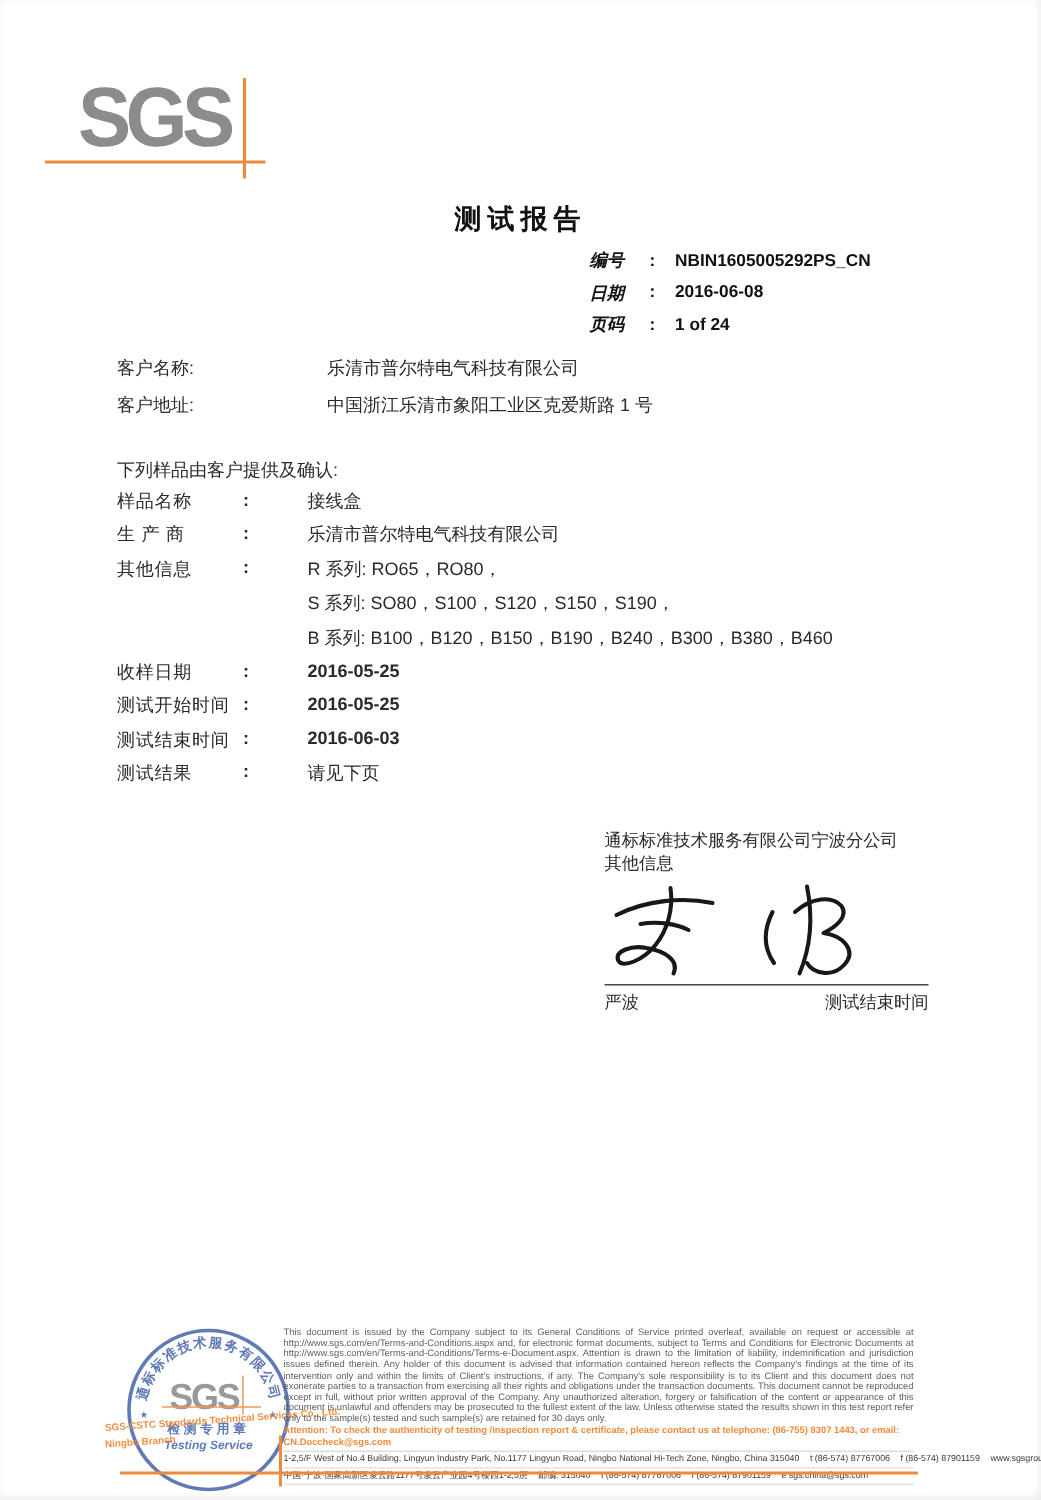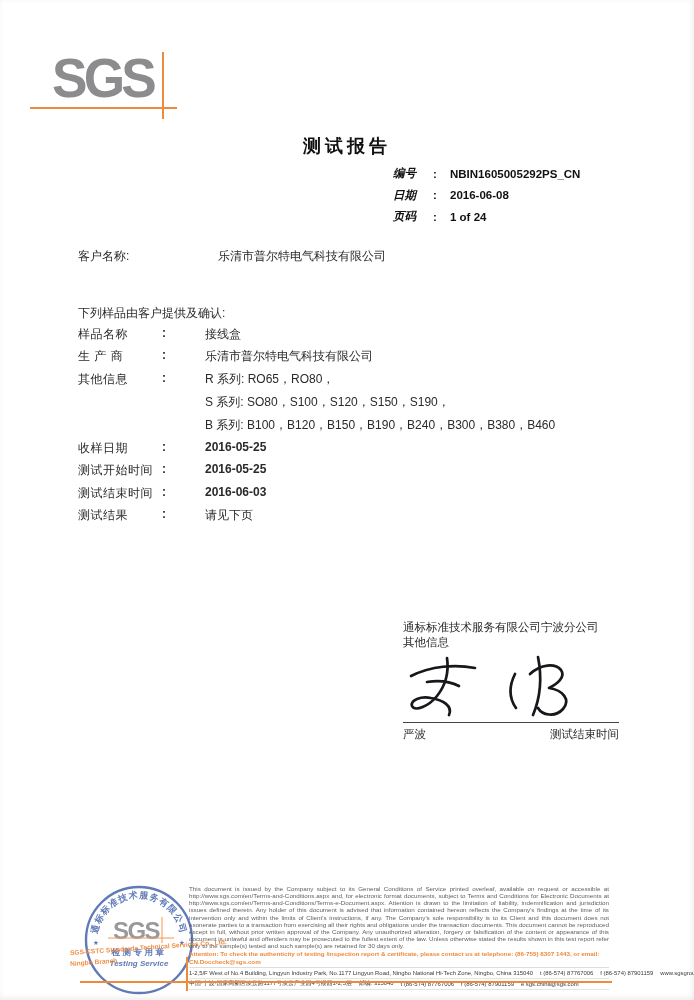--- a/index.html
+++ b/index.html
@@ -20,32 +20,32 @@
   
   .title { position:absolute; left:0; top:134px; width:100%; text-align:center;
     font-size:18px; font-weight:bold; letter-spacing:4px; color:#111; }
   
   .meta { position:absolute; left:393px; top:163px; font-size:11.5px; font-weight:bold; color:#111; }
   .meta-row { display:flex; height:21.5px; align-items:center; }
   .meta-label { width:40px;font-style:italic; }
   .meta-colon { width:17px; text-align:left; }
   .meta-value { white-space:nowrap; }
   
-  .client-row { position:absolute; left:78px; font-size:12px; color:#2a2a2a; display:flex;margin-top:11px; }
+  .client-row { position:absolute; left:78px; font-size:12px; color:#2a2a2a; display:flex; }
   .client-label { width:140px; }
   
   .intro { position:absolute; left:78px; top:305px; font-size:12px; color:#2a2a2a; }
   .srow { position:absolute; left:78px; font-size:12px; color:#2a2a2a; display:flex; }
   .slabel { width:84px; }
   .scolon { position:absolute; left:84px; font-weight:bold; }
   .sval  { position:absolute; left:127px; white-space:nowrap; }
   .srow .slabel { letter-spacing:0.5px; }
   .bold-val .sval { font-weight:bold; }
   
-  .sig-block { position:absolute; left:403px; top:620px; width:216px; font-size:11.5px; color:#2a2a2a; }
+  .sig-block { position:absolute; left:403px; top:554px; width:216px; font-size:11.5px; color:#2a2a2a; }
   .sig-company { line-height:15px; }
   .sig-auth { line-height:15px; }
   .sig-svg { display:block; margin-top:2px; }
   .sig-rule { border-top:1.3px solid #444; margin-top:2px; }
   .sig-names { display:flex; justify-content:space-between; margin-top:4px; font-size:11.5px;font-family:Liberation Serif, serif; }
   
   .stamp { position:absolute; left:82px; top:883px; opacity:.88; }
   .stamp-overlay { position:absolute; color:var(--orange,#ef9850); font-weight:bold;
     transform:rotate(-4deg); transform-origin:left; white-space:nowrap; opacity:.95; }
   .stamp-overlay.l1 { left:70px; top:949px; font-size:6.6px; }
@@ -88,20 +88,24 @@
       <span class="meta-label">页码</span>
       <span class="meta-colon">:</span>
       <span class="meta-value">1 of 24</span>
     </div>
   </div>
 
   <div class="client-row" style="top:237px">
     <span class="client-label">客户名称:</span>
     <span>乐清市普尔特电气科技有限公司</span>
   </div>
+  <div class="client-row" style="top:262px">
+    <span class="client-label">客户地址:</span>
+    <span>中国浙江乐清市象阳工业区克爱斯路 1 号</span>
+  </div>
 
   <div class="intro">下列样品由客户提供及确认:</div>
 
   <div class="srow" style="top:326px">
     <span class="slabel">样品名称</span>
     <span class="scolon">:</span>
     <span class="sval">接线盒</span>
   </div>
   <div class="srow" style="top:348px">
     <span class="slabel">生 产 商</span>

